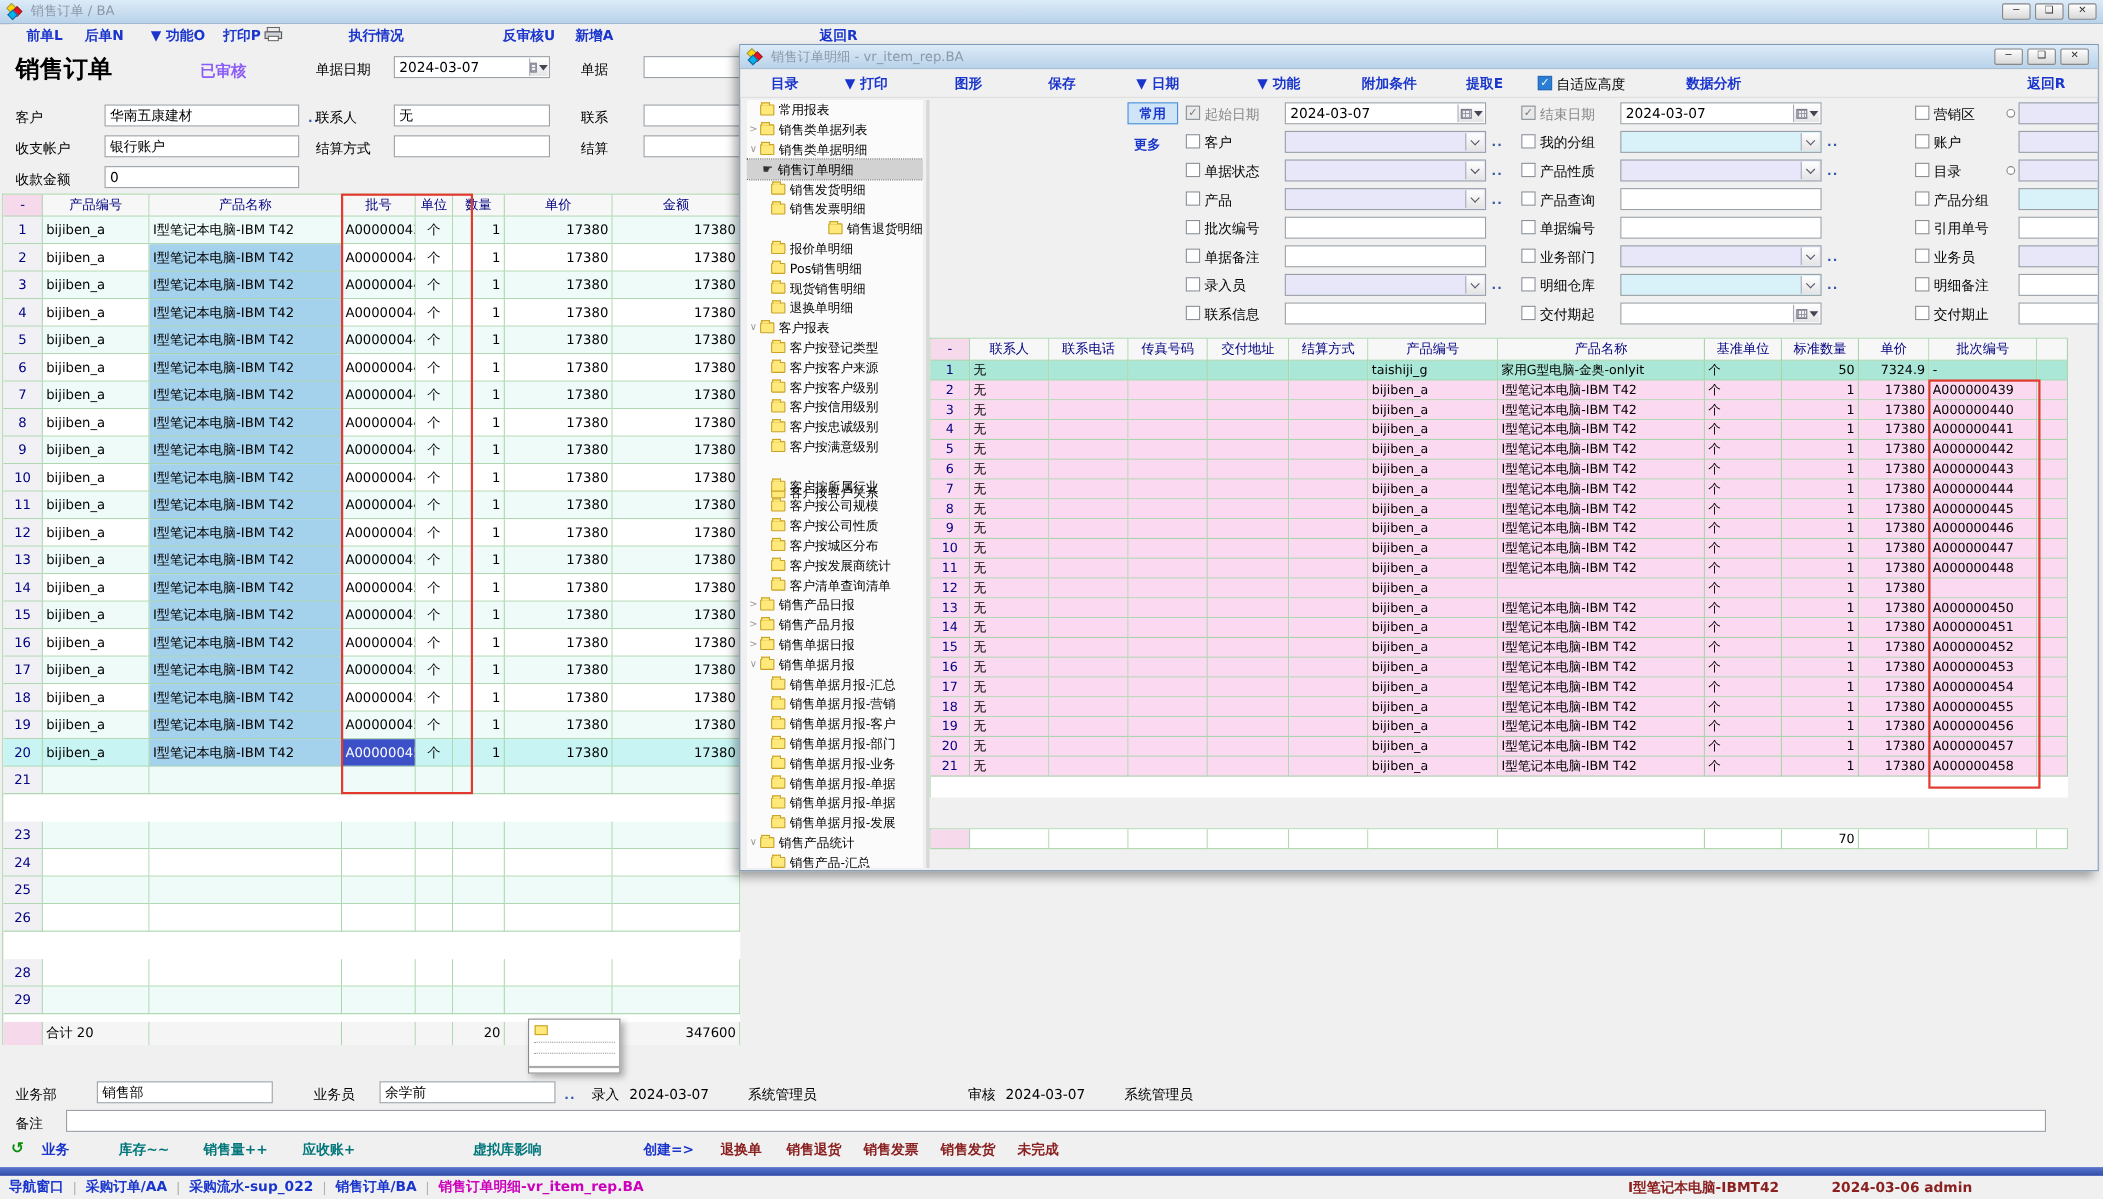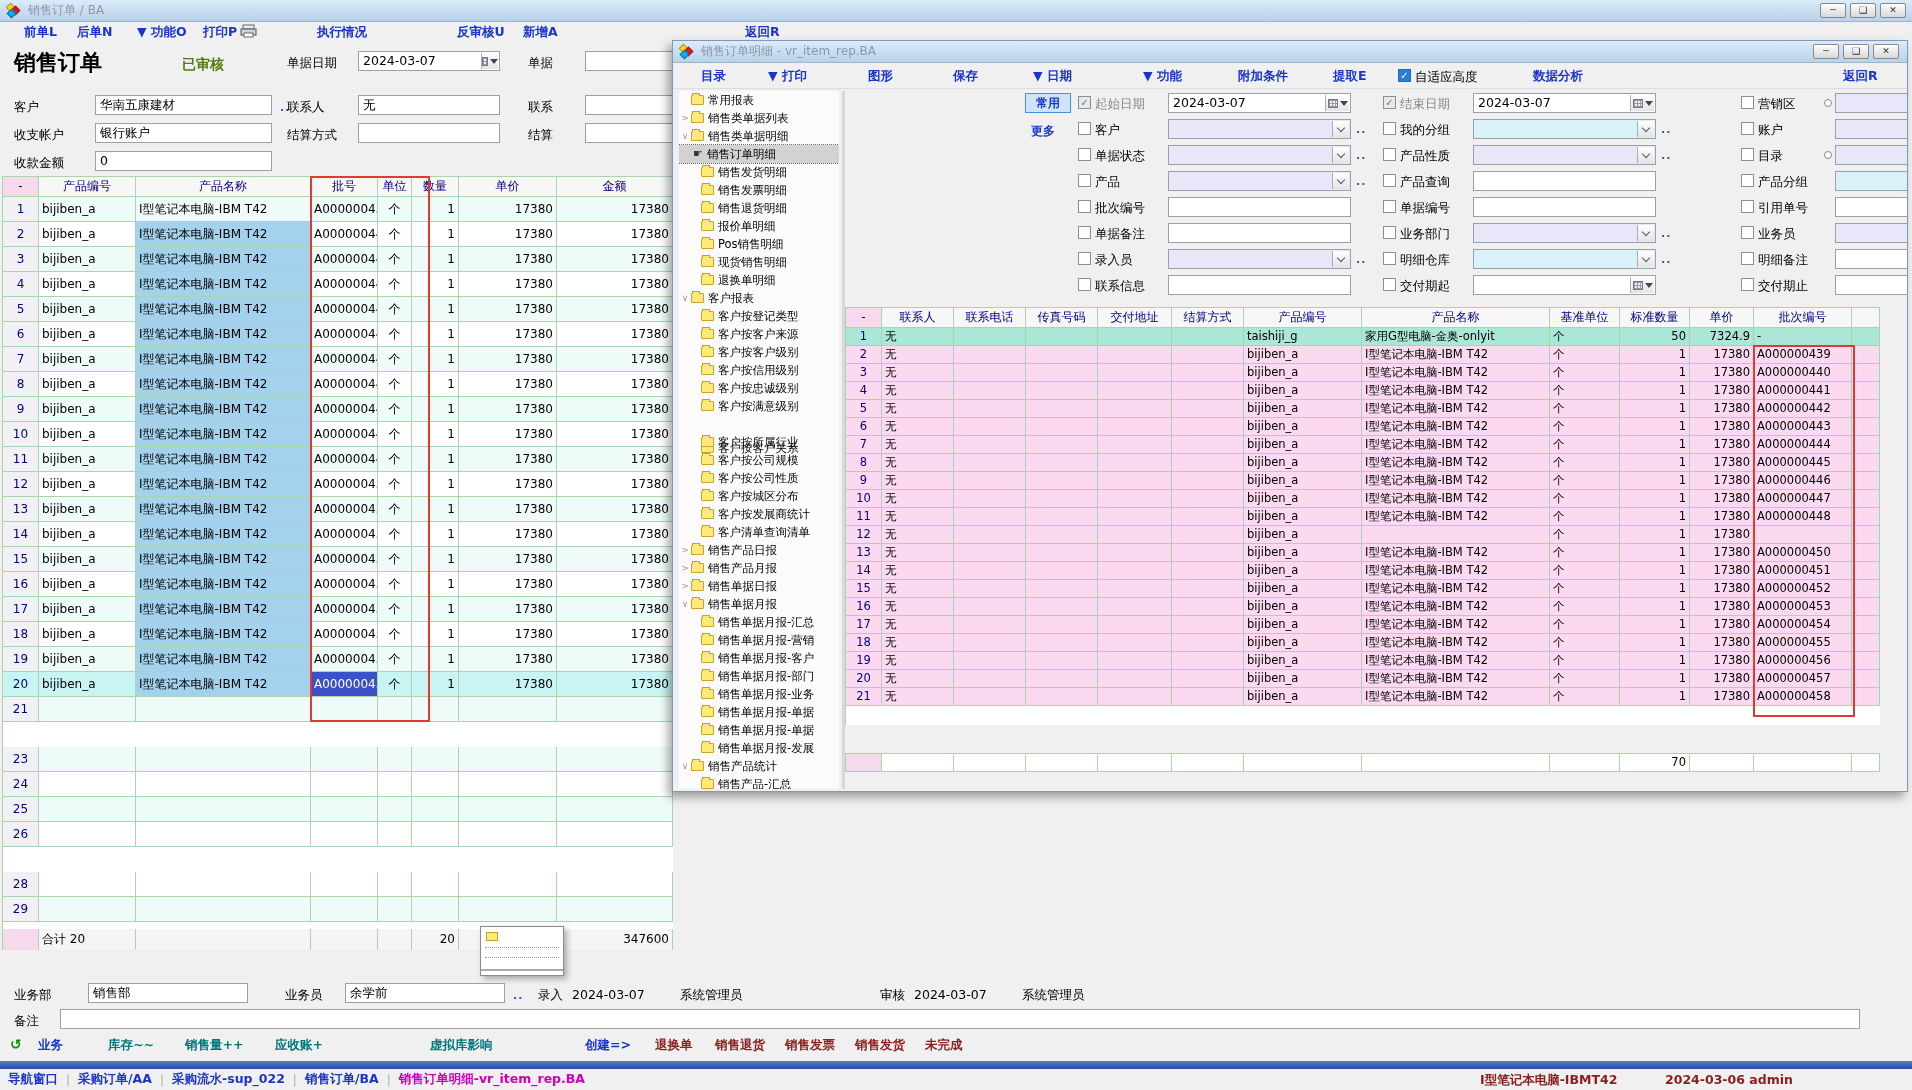--- a/index.html
+++ b/index.html
@@ -11,21 +11,21 @@
 .titletext{color:#8b98a8;font-size:12px;margin-left:6px}
 .winbtns{position:absolute;top:3px;display:flex;gap:4px}
 .winbtn{width:26px;height:15px;background:linear-gradient(#fefefe,#d8d8d8);border:1px solid #888;border-radius:2px;font-size:9px;line-height:13px;text-align:center;color:#333}
 .appicon{width:16px;height:14px;position:relative;margin-left:6px}
 .appicon i{position:absolute;width:7px;height:7px;transform:rotate(45deg)}
 .appicon i:nth-child(1){left:1px;top:0;background:#ffd800;border:1px solid #996}
 .appicon i:nth-child(2){left:6px;top:3px;background:#e81123;border:1px solid #922}
 .appicon i:nth-child(3){left:2px;top:6px;background:#00b4f0;border:1px solid #269}
 
 .menuitem{position:absolute;color:#1a35cc;font-weight:bold;font-size:12.5px;white-space:nowrap;cursor:default}
-.redtxt{color:#4d7c0f;font-weight:bold}
+.redtxt{color:#8b5cf6;font-weight:bold}
 .label{position:absolute;font-size:12.5px;white-space:nowrap}
 .input{position:absolute;background:#fff;border:1px solid #9aa0a6;height:20px;line-height:18px;padding:0 4px;font-size:12.5px;white-space:nowrap;overflow:hidden}
 .dots{position:absolute;color:#3355aa;font-weight:bold;letter-spacing:1px;font-size:11px}
 .dd-btn{position:absolute;right:1px;top:1px;bottom:1px;width:17px;background:linear-gradient(#fff,#e4e4e4);border-left:1px solid #aab;display:flex;align-items:center;justify-content:center}
 .chev{width:6px;height:6px;border-right:1.5px solid #556;border-bottom:1.5px solid #556;transform:rotate(45deg);margin-top:-3px}
 .calico{width:10px;height:9px;border:1px solid #778;background:repeating-linear-gradient(0deg,#99a 0 1px,transparent 1px 3px),repeating-linear-gradient(90deg,#99a 0 1px,transparent 1px 3px);margin-right:2px}
 .tinytri{width:0;height:0;border-left:4px solid transparent;border-right:4px solid transparent;border-top:5px solid #445}
 
 .tblrow{position:absolute;display:flex;left:0}
 .cell{border-right:1px solid #aad4ab;border-bottom:1px solid #aad4ab;overflow:hidden;white-space:nowrap;padding:0 3px;font-size:12px}
@@ -518,21 +518,21 @@
         <div class="treeitem" style="top: 72px;">
           <span class="exp" style="flex: 0 0 22px;"></span>
           <span class="folder"></span>
           <span style="overflow: hidden; text-overflow: clip; white-space: nowrap;">销售发货明细</span>
         </div>
         <div class="treeitem" style="top: 90px;">
           <span class="exp" style="flex: 0 0 22px;"></span>
           <span class="folder"></span>
           <span style="overflow: hidden; text-overflow: clip; white-space: nowrap;">销售发票明细</span>
         </div>
-        <div class="treeitem" style="top: 108px;">
+        <div class="treeitem" style="top: 108px; justify-content: flex-end;">
           <span class="exp" style="flex: 0 0 22px;"></span>
           <span class="folder"></span>
           <span style="overflow: hidden; text-overflow: clip; white-space: nowrap;">销售退货明细</span>
         </div>
         <div class="treeitem" style="top: 126px;">
           <span class="exp" style="flex: 0 0 22px;"></span>
           <span class="folder"></span>
           <span style="overflow: hidden; text-overflow: clip; white-space: nowrap;">报价单明细</span>
         </div>
         <div class="treeitem" style="top: 144px;">

